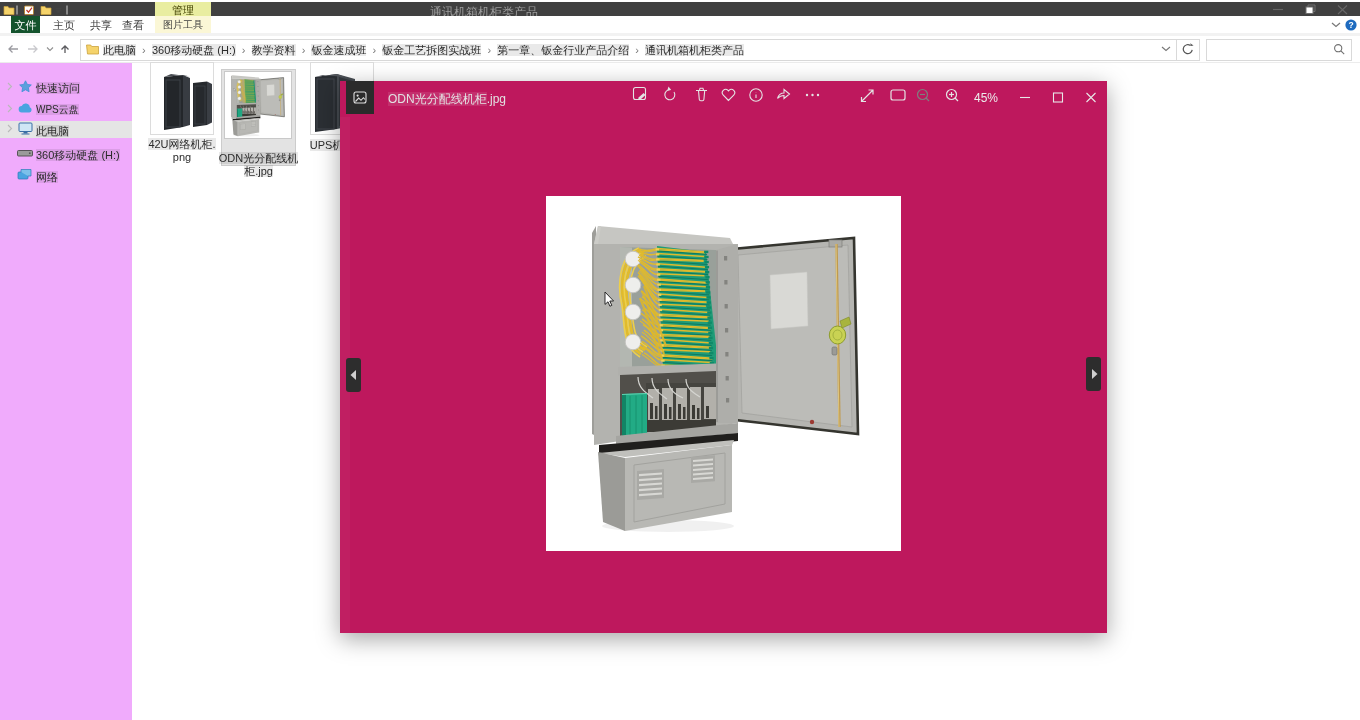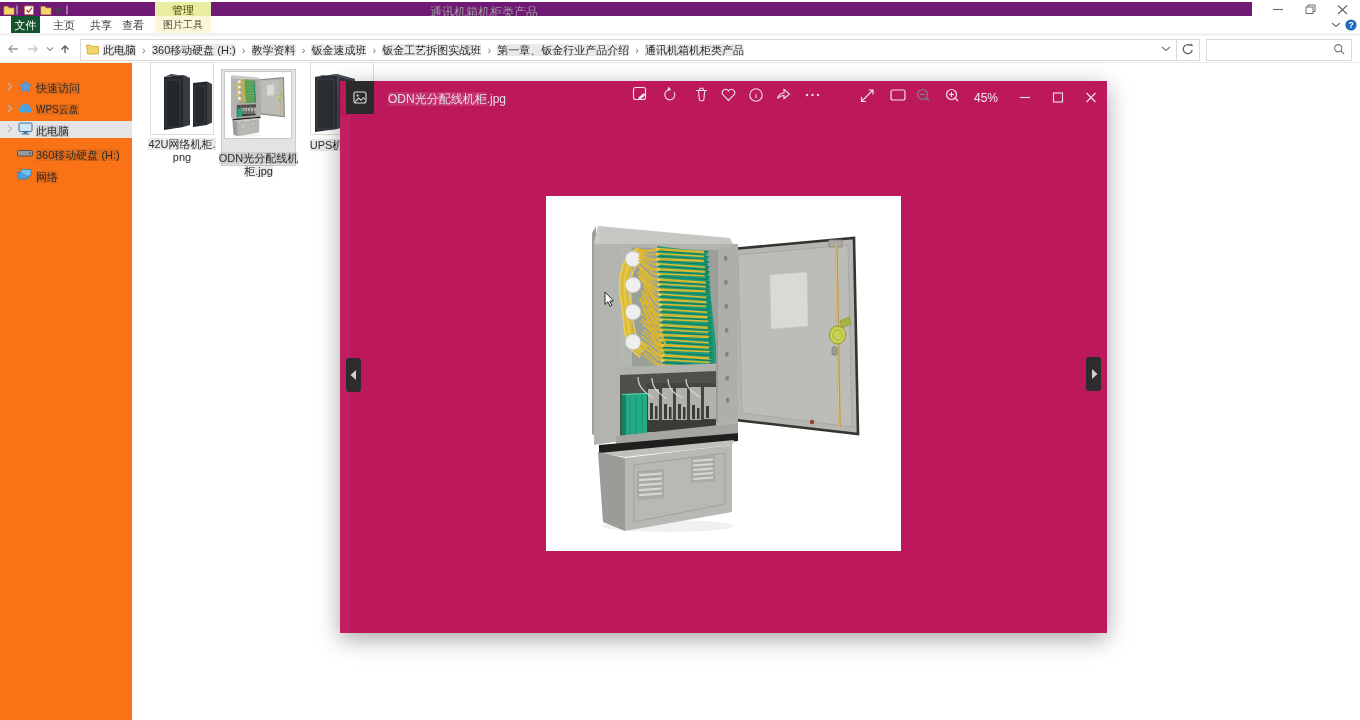--- a/index.html
+++ b/index.html
@@ -1,21 +1,21 @@
 <!DOCTYPE html>
 <html><head><meta charset="utf-8"><style>
 *{margin:0;padding:0;box-sizing:border-box}
 html,body{width:1360px;height:720px;overflow:hidden;background:#fff;font-family:"Liberation Sans",sans-serif}
 .a{position:absolute}
 .cj{background:rgba(40,40,40,0.10)}
 svg{display:block}
 </style></head>
 <body>
 
-<div class="a" style="left:0;top:2px;width:1252px;height:16px;background:#701a75">
+<div class="a" style="left:0;top:2px;width:1360px;height:16px;background:#404040">
 
   <svg class="a" style="left:3px;top:2px" width="70" height="12" viewBox="0 0 70 12">
     <path d="M1 2.5 l4 0 1 1.5 5 0 0 6.5 -10 0 z" fill="#f5d36b" stroke="#caa23d" stroke-width="0.7"></path>
     <line x1="14" y1="1.5" x2="14" y2="10.5" stroke="#d0d0d0"></line>
     <rect x="21.5" y="2" width="9" height="8.5" rx="1" fill="#fff" stroke="#b8842c" stroke-width="0.9"></rect>
     <path d="M23.5 6 l2 2.2 3.5 -4.5" fill="none" stroke="#c03a2b" stroke-width="1.2"></path>
     <path d="M38 2.5 l4 0 1 1.5 5 0 0 6.5 -10 0 z" fill="#f5d36b" stroke="#caa23d" stroke-width="0.7"></path>
     <path d="M52.5 4.5 h6 M52.8 6.2 l2.7 3 2.7 -3 z" stroke="#444" stroke-width="0.9" fill="#444"></path>
     <line x1="64" y1="1.5" x2="64" y2="10.5" stroke="#d0d0d0"></line>
   </svg>
@@ -74,21 +74,21 @@
   </svg>
 
   <div class="a" style="left:1206px;top:2.5px;width:146px;height:22px;border:1px solid #d9d9d9;background:#fff"></div>
   <svg class="a" style="left:1333px;top:7px" width="13" height="13" viewBox="0 0 13 13">
     <circle cx="5.2" cy="5.2" r="3.6" fill="none" stroke="#707070" stroke-width="1.1"></circle>
     <line x1="7.9" y1="7.9" x2="11.2" y2="11.2" stroke="#707070" stroke-width="1.1"></line>
   </svg>
 </div>
 <div class="a" style="left:0;top:62px;width:1360px;height:1px;background:#ececec"></div>
 
-<div class="a" style="left:0;top:63px;width:132px;height:657px;background:#f97316">
+<div class="a" style="left:0;top:63px;width:132px;height:657px;background:#f0abfc">
   <div class="a" style="left:0;top:58px;width:132px;height:17px;background:#e5e5e5"></div>
   <svg class="a" style="left:6px;top:19px" width="8" height="100" viewBox="0 0 8 100">
     <g fill="none" stroke="#b9b9b9" stroke-width="1.1">
       <path d="M2,1 l3.5,3.5 -3.5,3.5"></path>
         <path d="M2,23 l3.5,3.5 -3.5,3.5"></path>
         <path d="M2,43 l3.5,3.5 -3.5,3.5"></path>
     </g>
   </svg>
   <svg class="a" style="left:19px;top:17px" width="13" height="13" viewBox="0 0 13 13">
     <path d="M6.5 0.8 l1.8 3.6 4 0.55 -2.9 2.8 0.7 3.95 -3.6 -1.9 -3.6 1.9 0.7 -3.95 -2.9 -2.8 4 -0.55 z" fill="#5ba0dc" stroke="#3f8fd6" stroke-width="0.8"></path>

